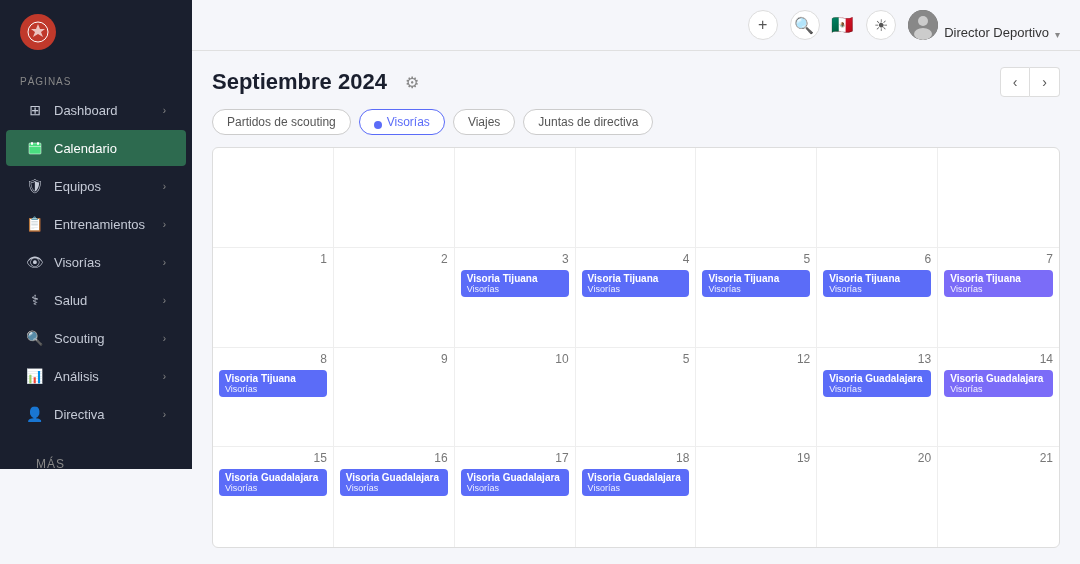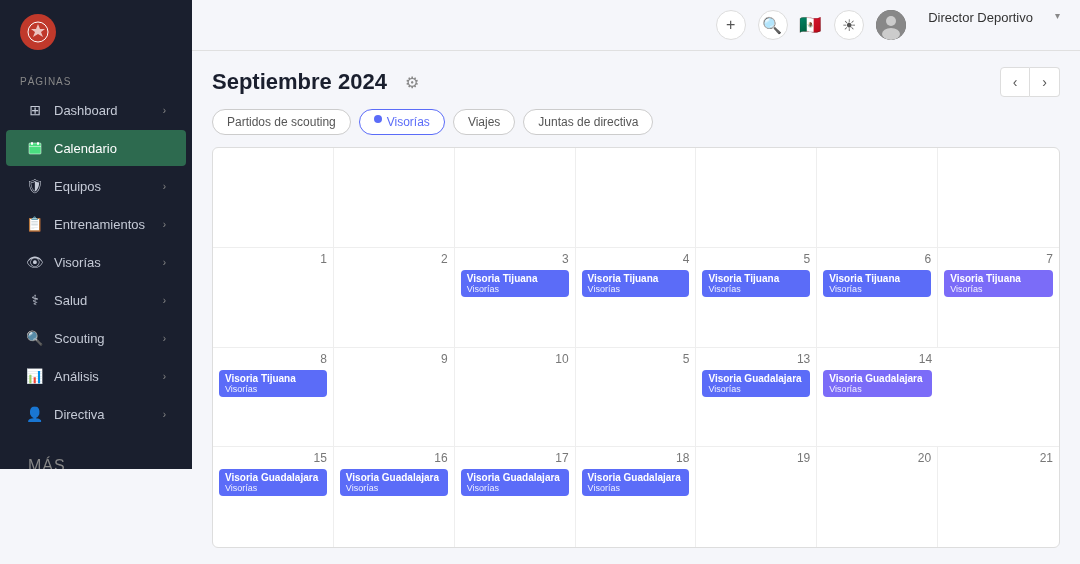--- a/index.html
+++ b/index.html
@@ -51,22 +51,22 @@
     .sidebar-item-left { display: flex; align-items: center; gap: 10px; }
     .sidebar-icon {
       width: 18px; height: 18px;
       display: inline-flex; align-items: center; justify-content: center;
       font-size: 14px;
     }
     .chevron { font-size: 10px; color: #888; }
 
     .sidebar-divider { height: 1px; background: rgba(255,255,255,0.1); margin: 8px 16px; }
     .sidebar-more-label {
-      font-size: 16px; color: #888; letter-spacing: 1px;
-      text-transform: uppercase; padding: 8px 28px 4px;
+      font-size: 12px; color: #888; letter-spacing: 1px;
+      text-transform: uppercase; padding: 8px 36px 4px;
     }
     .sidebar-bottom {
       margin-top: auto;
       padding: 10px 20px;
       display: flex;
       align-items: center;
       gap: 8px;
       cursor: pointer;
       color: #c5cad6;
       font-size: 13px;
@@ -101,21 +101,21 @@
     .topbar-flag { font-size: 18px; cursor: pointer; }
     .topbar-avatar {
       width: 30px; height: 30px;
       border-radius: 50%;
       background: #666;
       overflow: hidden;
       display: flex; align-items: center; justify-content: center;
       font-size: 12px; color: #fff;
     }
     .topbar-user {
-      display: flex; align-items: flex-start; gap: 22px;
+      display: flex; align-items: flex-end; gap: 6px;
       cursor: pointer; font-size: 13px; color: #333;
     }
 
     
     .calendar-container {
       flex: 1;
       padding: 16px 20px;
       overflow: hidden;
       display: flex;
       flex-direction: column;
@@ -147,21 +147,21 @@
       display: flex; gap: 8px; margin-bottom: 12px;
     }
     .filter-tab {
       padding: 5px 14px;
       border-radius: 20px;
       border: 1px solid #ccc;
       background: #fff;
       font-size: 12px;
       cursor: pointer;
       color: #555;
-      display: flex; align-items: flex-start; gap: 5px;
+      display: flex; align-items: flex-end; gap: 5px;
     }
     .filter-tab.active {
       background: #fff;
       border-color: #5b6cf8;
       color: #5b6cf8;
     }
     .filter-dot {
       width: 8px; height: 8px; border-radius: 50%;
       background: #5b6cf8;
       display: inline-block;
@@ -477,20 +477,23 @@
             <div class="calendar-cell">
               <div class="cell-date">9</div>
             </div>
             <div class="calendar-cell">
               <div class="cell-date">10</div>
             </div>
             <div class="calendar-cell">
               <div class="cell-date">5</div>
             </div>
             <div class="calendar-cell">
+              <div class="cell-date">12</div>
+            </div>
+            <div class="calendar-cell">
               <div class="cell-date">13</div>
               <div class="event-badge blue">
                 <div>Visoria Guadalajara</div>
                 <div class="event-sub">Visorías</div>
               </div>
             </div>
             <div class="calendar-cell">
               <div class="cell-date">14</div>
               <div class="event-badge purple">
                 <div>Visoria Guadalajara</div>

